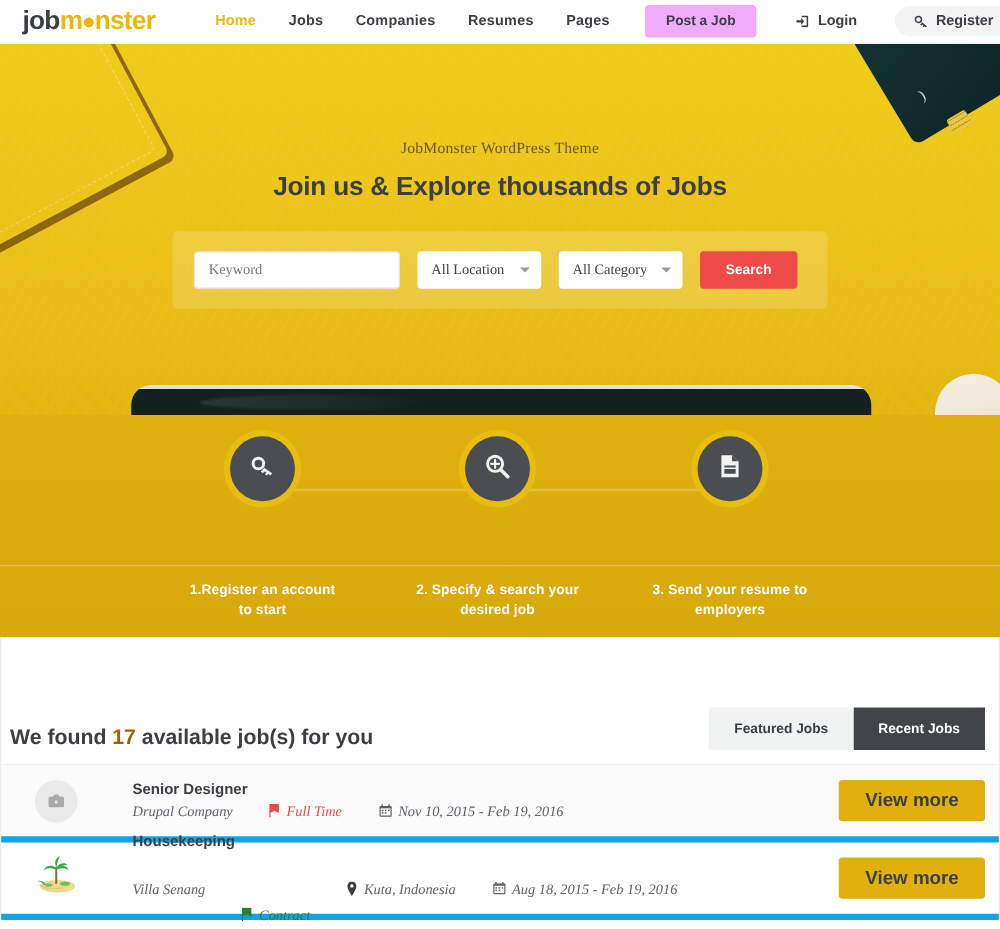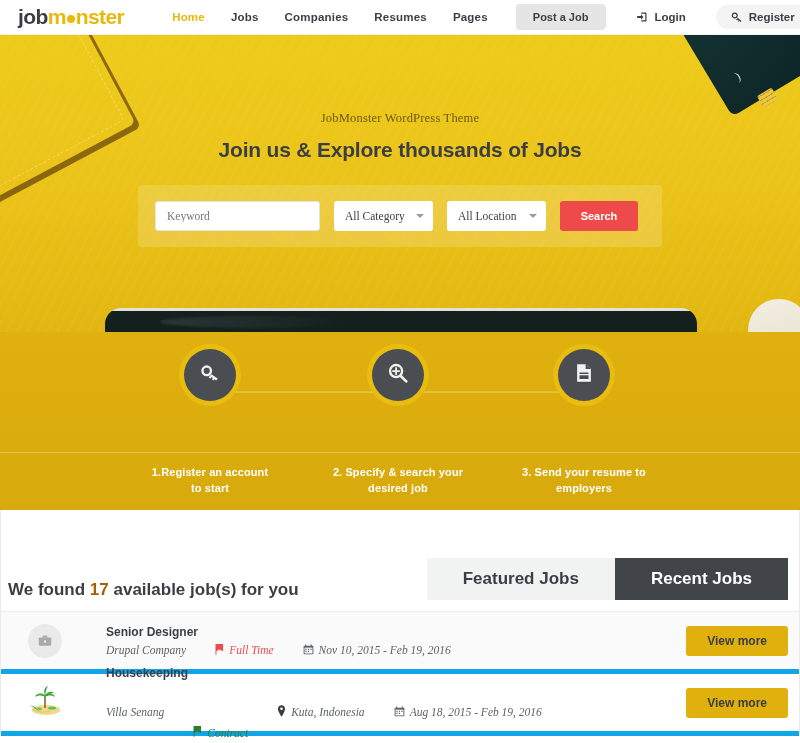--- a/index.html
+++ b/index.html
@@ -27,21 +27,21 @@
     background:#e8b90c; position:relative; top:1px; margin:0 -1px;
     box-shadow: inset 0 0 0 2px #fff;
   }
   .nav { display:flex; align-items:center; gap:26px; margin-left:48px; }
   .nav a {
     font-size:11.5px; font-weight:700; color:#3b3f45;
     text-decoration:none; letter-spacing:0.2px; white-space:nowrap;
   }
   .nav a.active { color:#e8b90c; }
   .postjob {
-    margin-left:28px; background:#e5e5e5; color:#3b3f45;
+    margin-left:28px; background:#f0abfc; color:#3b3f45;
     font-size:11px; font-weight:700; border:none; border-radius:3px;
     padding:7px 17px; cursor:pointer; white-space:nowrap;
   }
   .hdr-right { margin-left:auto; display:flex; align-items:center; gap:12px; }
   .vdiv { width:1px; height:20px; background:#e3e3e3; margin-right:18px; }
   .login {
     display:flex; align-items:center; gap:6px; font-size:11.5px;
     font-weight:700; color:#3b3f45; text-decoration:none; white-space:nowrap;
   }
   .register {
@@ -163,21 +163,21 @@
 
   
   .jobs{ position:relative; background:#fff; padding-top:58px; }
   .jobs-head{
     display:flex; align-items:flex-end; padding:0 12px 0 8px; height:32px;
   }
   .found{ font-size:17px; font-weight:700; color:#3b3f45; }
   .found .num{ color:#a16207; }
   .tabs{ margin-left:auto; display:flex; align-items:stretch; }
   .tab{
-    font-size:17px; font-weight:700; padding:11px 36px; cursor:pointer; white-space:nowrap;
+    font-size:11px; font-weight:700; padding:11px 20px; cursor:pointer; white-space:nowrap;
     background:#f1f2f2; color:#3b3f45;
   }
   .tab.active{ background:#414549; color:#fff; }
   .hrule{ margin-top:11px; border-top:1px solid #ececec; }
 
   .job{
     display:flex; align-items:center; height:62px; padding:0 12px 0 8px;
     border-bottom:5px solid #0ea5e9;
   }
   .job.alt{ background:#fafafa; }
@@ -190,21 +190,21 @@
   .jtitle{ font-size:12px; font-weight:700; color:#3b3f45; }
   .jmeta{
     margin-top:5px; display:flex; align-items:center; gap:29px;
     font-family:"Liberation Serif", serif; font-size:11.5px; font-style:italic; color:#5e6266;
   }
   .jmeta .m{ display:flex; align-items:center; gap:5px; white-space:nowrap; }
   .m.type-ft{ color:#ef4a4a; }
   .m.type-ct{ color:#2e7d32;margin-top:41px; }
   .viewmore{
     margin-left:auto; background:#e0b00d; color:#3b3f45; border:none; border-radius:3px;
-    font-size:12px; font-weight:700; padding:8px 21px; cursor:pointer; white-space:nowrap;
+    font-size:15px; font-weight:700; padding:8px 21px; cursor:pointer; white-space:nowrap;
   }
   .edge-l{ position:absolute; left:0; top:0; bottom:0; width:1px; background:#ececec; }
   .edge-r{ position:absolute; right:0; top:0; bottom:0; width:1px; background:#ececec; }
 </style>
 </head>
 <body>
 
 <div class="page">
 
   <div class="header">
@@ -255,25 +255,25 @@
     <div class="laptop-gloss"></div>
     <div class="mouse"></div>
 
     <div class="hero-inner">
       <div class="hero-sub">JobMonster WordPress Theme</div>
       <div class="hero-title">Join us &amp; Explore thousands of Jobs</div>
 
       <div class="searchbar">
         <input class="kw" type="text" placeholder="Keyword" style="">
         <div class="sel">
+          <span>All Location</span>
+          <span class="caret"></span>
+        </div>
+        <div class="sel">
           <span>All Category</span>
-          <span class="caret"></span>
-        </div>
-        <div class="sel">
-          <span>All Location</span>
           <span class="caret"></span>
         </div>
         <button class="searchbtn">Search</button>
       </div>
     </div>
   </div>
 
   <div class="steps">
     <div class="steps-row">
       <div class="track"></div>

